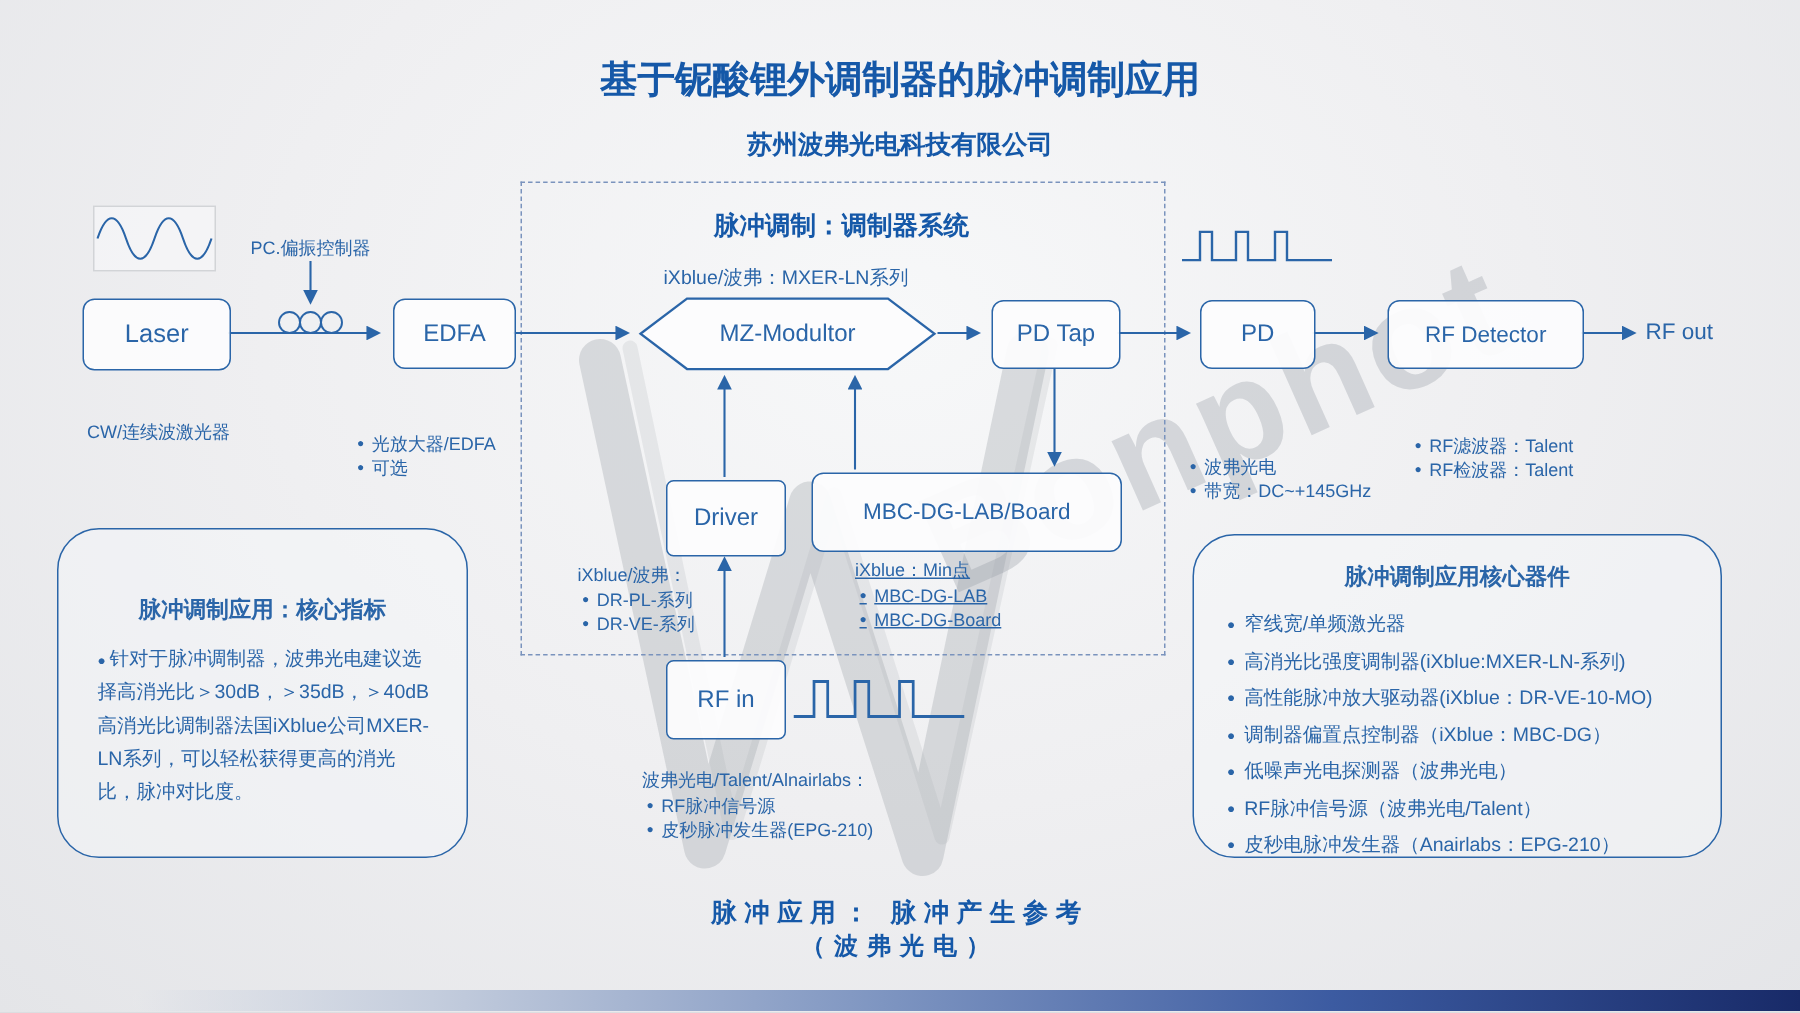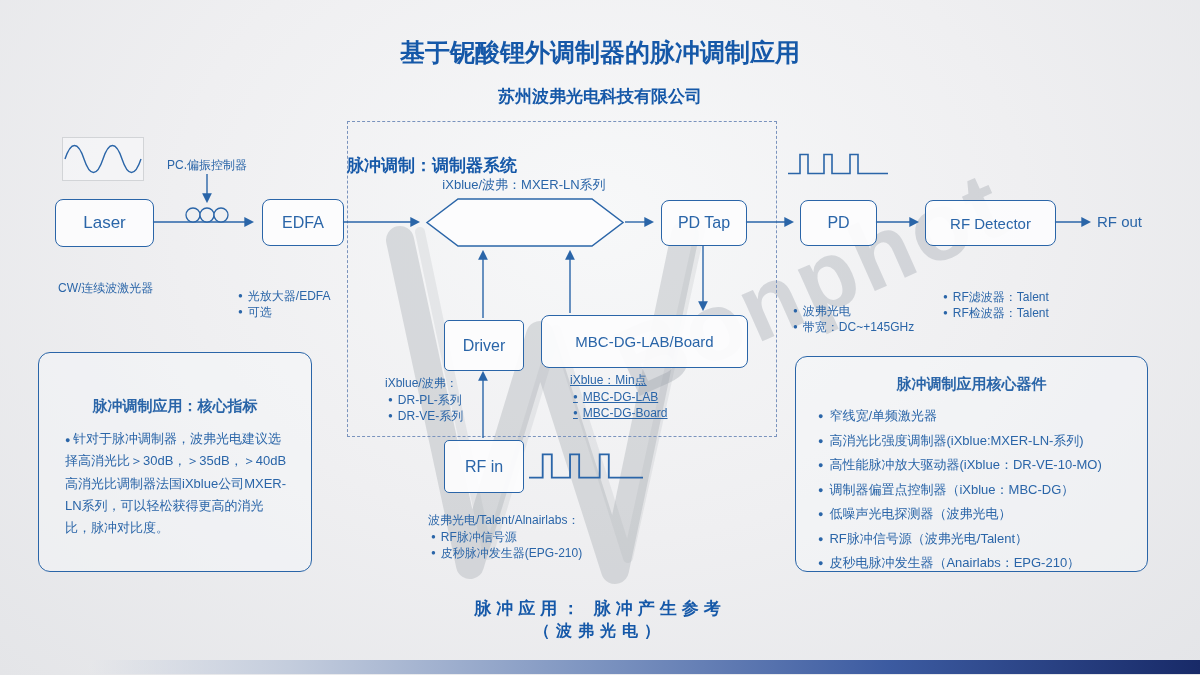--- a/index.html
+++ b/index.html
@@ -17,42 +17,42 @@
   }
   .wm-svg { position:absolute; left:0; top:0; z-index:0; }
   
   .title { position:absolute; top:36px; left:0; right:0; text-align:center;
            font-size:25px; font-weight:bold; color:#1558a8; z-index:3; }
   .subtitle { position:absolute; top:85px; left:0; right:0; text-align:center;
            font-size:17px; font-weight:bold; color:#1558a8; z-index:3; }
   
   .dashed-box { position:absolute; left:347px; top:121px; width:428px; height:314px;
            border:1px dashed #7a93bd; z-index:1; }
-  .sys-title { position:absolute; left:347px; top:139px; width:428px; text-align:left;
-           font-size:17px; font-weight:bold; color:#1558a8; z-index:3;margin-top:15px; }
+  .sys-title { position:absolute; left:347px; top:139px; width:428px; text-align:center;
+           font-size:17px; font-weight:bold; color:#1558a8; z-index:3; }
   .sys-sub { position:absolute; left:405px; top:176px; width:238px; text-align:center;
            font-size:13px; z-index:3; }
   .overlay { position:absolute; left:0; top:0; z-index:2; }
   .node { position:absolute; border:1.5px solid #2a65a8; border-radius:8px;
           background:rgba(252,252,253,0.94); display:flex; align-items:center;
           justify-content:center; color:#2a65a8; font-size:16px; z-index:3; }
   .round12 { border-radius:5px; }
   .hex-label { position:absolute; left:427px; top:199px; width:196px; height:47px;
           display:flex; align-items:center; justify-content:center; font-size:16px; z-index:3; }
   .plain-label { position:absolute; z-index:3; }
   .icon-frame { position:absolute; z-index:3; border:1px solid #d2d4d7;
           background:rgba(250,250,251,0.55); }
   .wave { position:absolute; z-index:3; }
   
   .note { position:absolute; z-index:3; font-size:12px; line-height:16px; color:#2a65a8; }
   .note .lead { margin:0 0 1px 0; }
   .blist { list-style:none; margin:0; padding:0 0 0 3px; }
   .blist li::before { content:"●"; font-size:8px; margin-right:5px; vertical-align:2px; }
   
-  .bigbox { position:absolute; border:1.5px solid #2a65a8; border-radius:12px;
+  .bigbox { position:absolute; border:1.5px solid #2a65a8; border-radius:28px;
           background:rgba(247,248,250,0.45); z-index:3; color:#2a65a8; }
   .bigbox .bb-title { text-align:center; font-size:15px; font-weight:bold; margin:0; }
   .leftbox-body { padding:12px 22px 0 26px; font-size:13px; line-height:1.72; }
   .leftbox-body::before { content:"● "; font-size:9px; }
   .rlist { list-style:none; margin:10px 0 12px 0; padding:0 18px 0 22px;
           font-size:13px; line-height:23.5px; }
   .rlist li::before { content:"●"; font-size:9px; margin-right:6px; vertical-align:1px; }
   
   .footer1 { position:absolute; top:597px; left:0; right:0; text-align:center;
           font-size:17px; font-weight:bold; color:#1558a8; letter-spacing:5px; z-index:3; }
@@ -120,20 +120,21 @@
   </div>
   <div class="wave" style="left:529px; top:445px; width:114px; height:42px;">
     <svg width="114" height="42" viewBox="0 0 100 36" preserveAspectRatio="none">
       <path d="M0 28 H12 V8 H20 V28 H36 V8 H44 V28 H62 V8 H70 V28 H100" fill="none" stroke="#2a65a8" stroke-width="1.6"></path>
     </svg>
   </div>
 
   <div class="node" style="left:55px; top:199px; width:97px; height:46px; font-size:17px;">Laser</div>
   <div class="plain-label" style="left:167px; top:157px; font-size:12px;">PC.偏振控制器</div>
   <div class="node" style="left:262px; top:199px; width:80px; height:45px;">EDFA</div>
+  <div class="hex-label">MZ-Modultor</div>
   <div class="node" style="left:661px; top:200px; width:84px; height:44px;">PD Tap</div>
   <div class="node" style="left:800px; top:200px; width:75px; height:44px;">PD</div>
   <div class="node" style="left:925px; top:200px; width:129px; height:44px; font-size:15px;">RF Detector</div>
   <div class="plain-label" style="left:1097px; top:213px; font-size:15px;">RF out</div>
   <div class="node round12" style="left:444px; top:320px; width:78px; height:49px;">Driver</div>
   <div class="node" style="left:541px; top:315px; width:205px; height:51px; font-size:15px;">MBC-DG-LAB/Board</div>
   <div class="node round12" style="left:444px; top:440px; width:78px; height:51px;">RF in</div>
 
   <div class="note" style="left:58px; top:280px;">
     <div class="lead">CW/连续波激光器</div>

